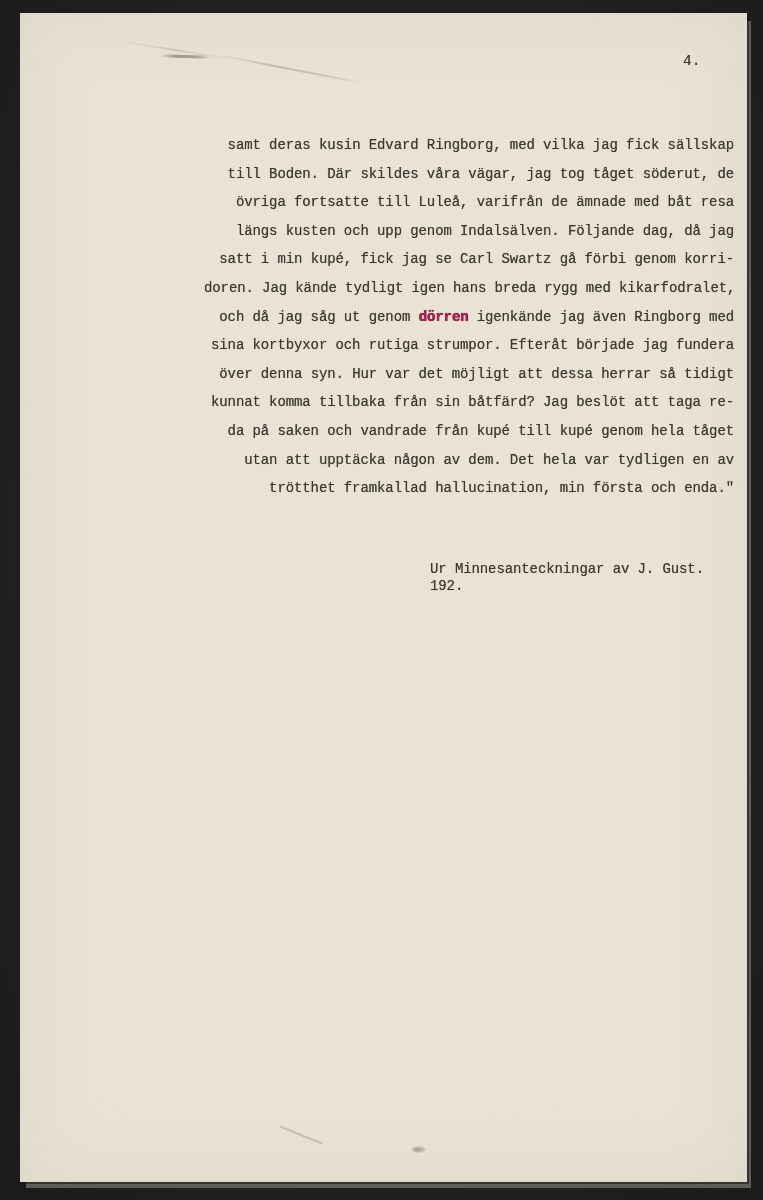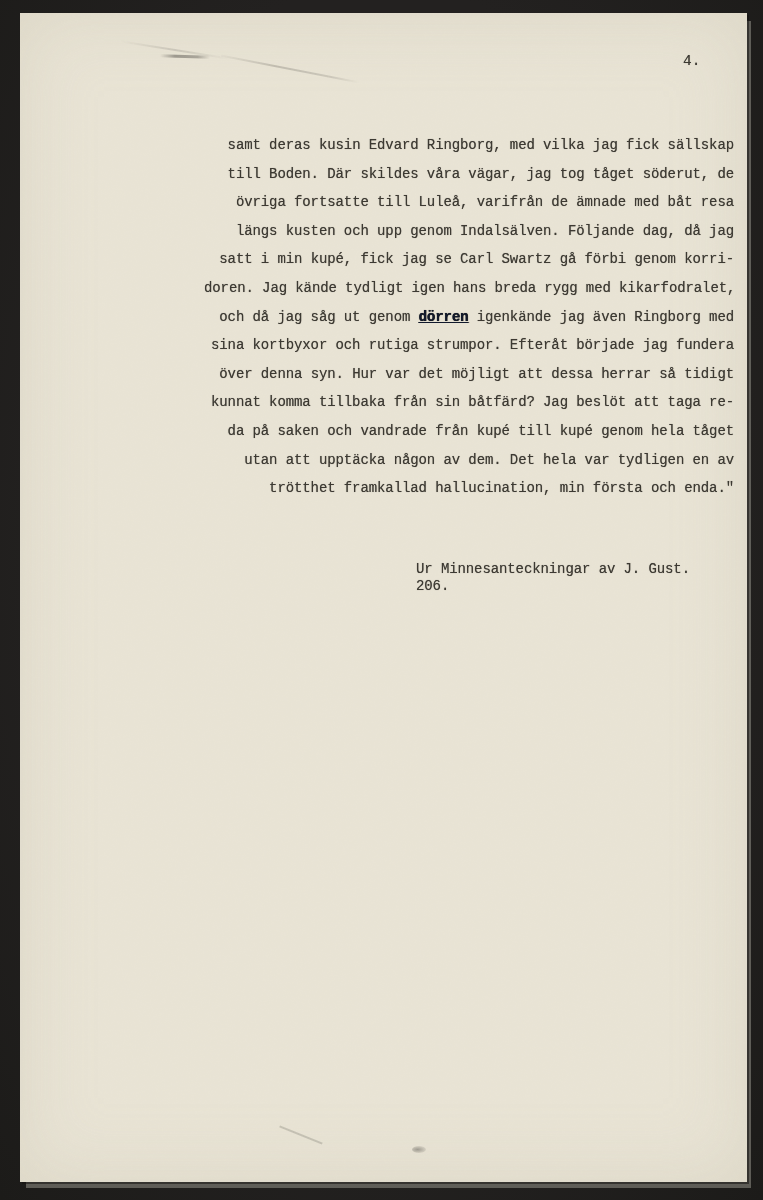--- a/index.html
+++ b/index.html
@@ -38,35 +38,34 @@
     font-size: 14px;
     line-height: 28.6px;
     color: var(--ink, #3b3831);
     letter-spacing: -0.1px;
     text-shadow: 0 0 0.7px rgba(55, 52, 46, 0.65);
     white-space: pre;
     text-align: right;
   }
   .retyped {
     font-weight: 700;
-    color: #0f172a;
+    color: #be185d;
     text-shadow: 0.4px 0 0 #2c2a24, 0 0 0.8px rgba(40, 38, 32, 0.8);
-    text-decoration: underline;
   }
   .page-number {
     position: absolute;
     left: 663px;
     top: 40px;
     font-size: 14.5px;
     color: var(--ink, #3b3831);
     text-shadow: 0 0 0.7px rgba(55, 52, 46, 0.6);
   }
   .citation-block {
     position: absolute;
-    left: 396px;
+    left: 410px;
     top: 548px;
     width: 300px;
     font-size: 14px;
     line-height: 16.5px;
     color: var(--ink, #3b3831);
     letter-spacing: -0.1px;
     text-shadow: 0 0 0.7px rgba(55, 52, 46, 0.65);
     white-space: pre;
   }
   
@@ -110,21 +109,21 @@
 <body>
 
 <div class="photo-bg"></div>
 
 <div class="paper">
 
   <div class="page-number">4.</div>
 
   <div class="typed-paragraph"><div>samt deras kusin Edvard Ringborg, med vilka jag fick sällskap</div><div>till Boden. Där skildes våra vägar, jag tog tåget söderut, de</div><div>övriga fortsatte till Luleå, varifrån de ämnade med båt resa</div><div>längs kusten och upp genom Indalsälven. Följande dag, då jag</div><div>satt i min kupé, fick jag se Carl Swartz gå förbi genom korri-</div><div>doren. Jag kände tydligt igen hans breda rygg med kikarfodralet,</div><div>och då jag såg ut genom <span class="retyped">dörren</span> igenkände jag även Ringborg med</div><div>sina kortbyxor och rutiga strumpor. Efteråt började jag fundera</div><div>över denna syn. Hur var det möjligt att dessa herrar så tidigt</div><div>kunnat komma tillbaka från sin båtfärd? Jag beslöt att taga re-</div><div>da på saken och vandrade från kupé till kupé genom hela tåget</div><div>utan att upptäcka någon av dem. Det hela var tydligen en av</div><div>trötthet framkallad hallucination, min första och enda."</div></div>
 
-  <div class="citation-block"><div>Ur Minnesanteckningar av J. Gust.</div><div>206.</div></div>
+  <div class="citation-block"><div>Ur Minnesanteckningar av J. Gust.</div><div>192.</div></div>
 
   <div class="smudge smudge-dash"></div>
   <div class="smudge smudge-streak1"></div>
   <div class="smudge smudge-streak2"></div>
   <div class="smudge smudge-scratch"></div>
   <div class="smudge smudge-blob"></div>
 
   <svg class="grain" width="727" height="1169">
     <filter id="grainf">
       <feTurbulence type="fractalNoise" baseFrequency="0.85" numOctaves="2" seed="7"></feTurbulence>

